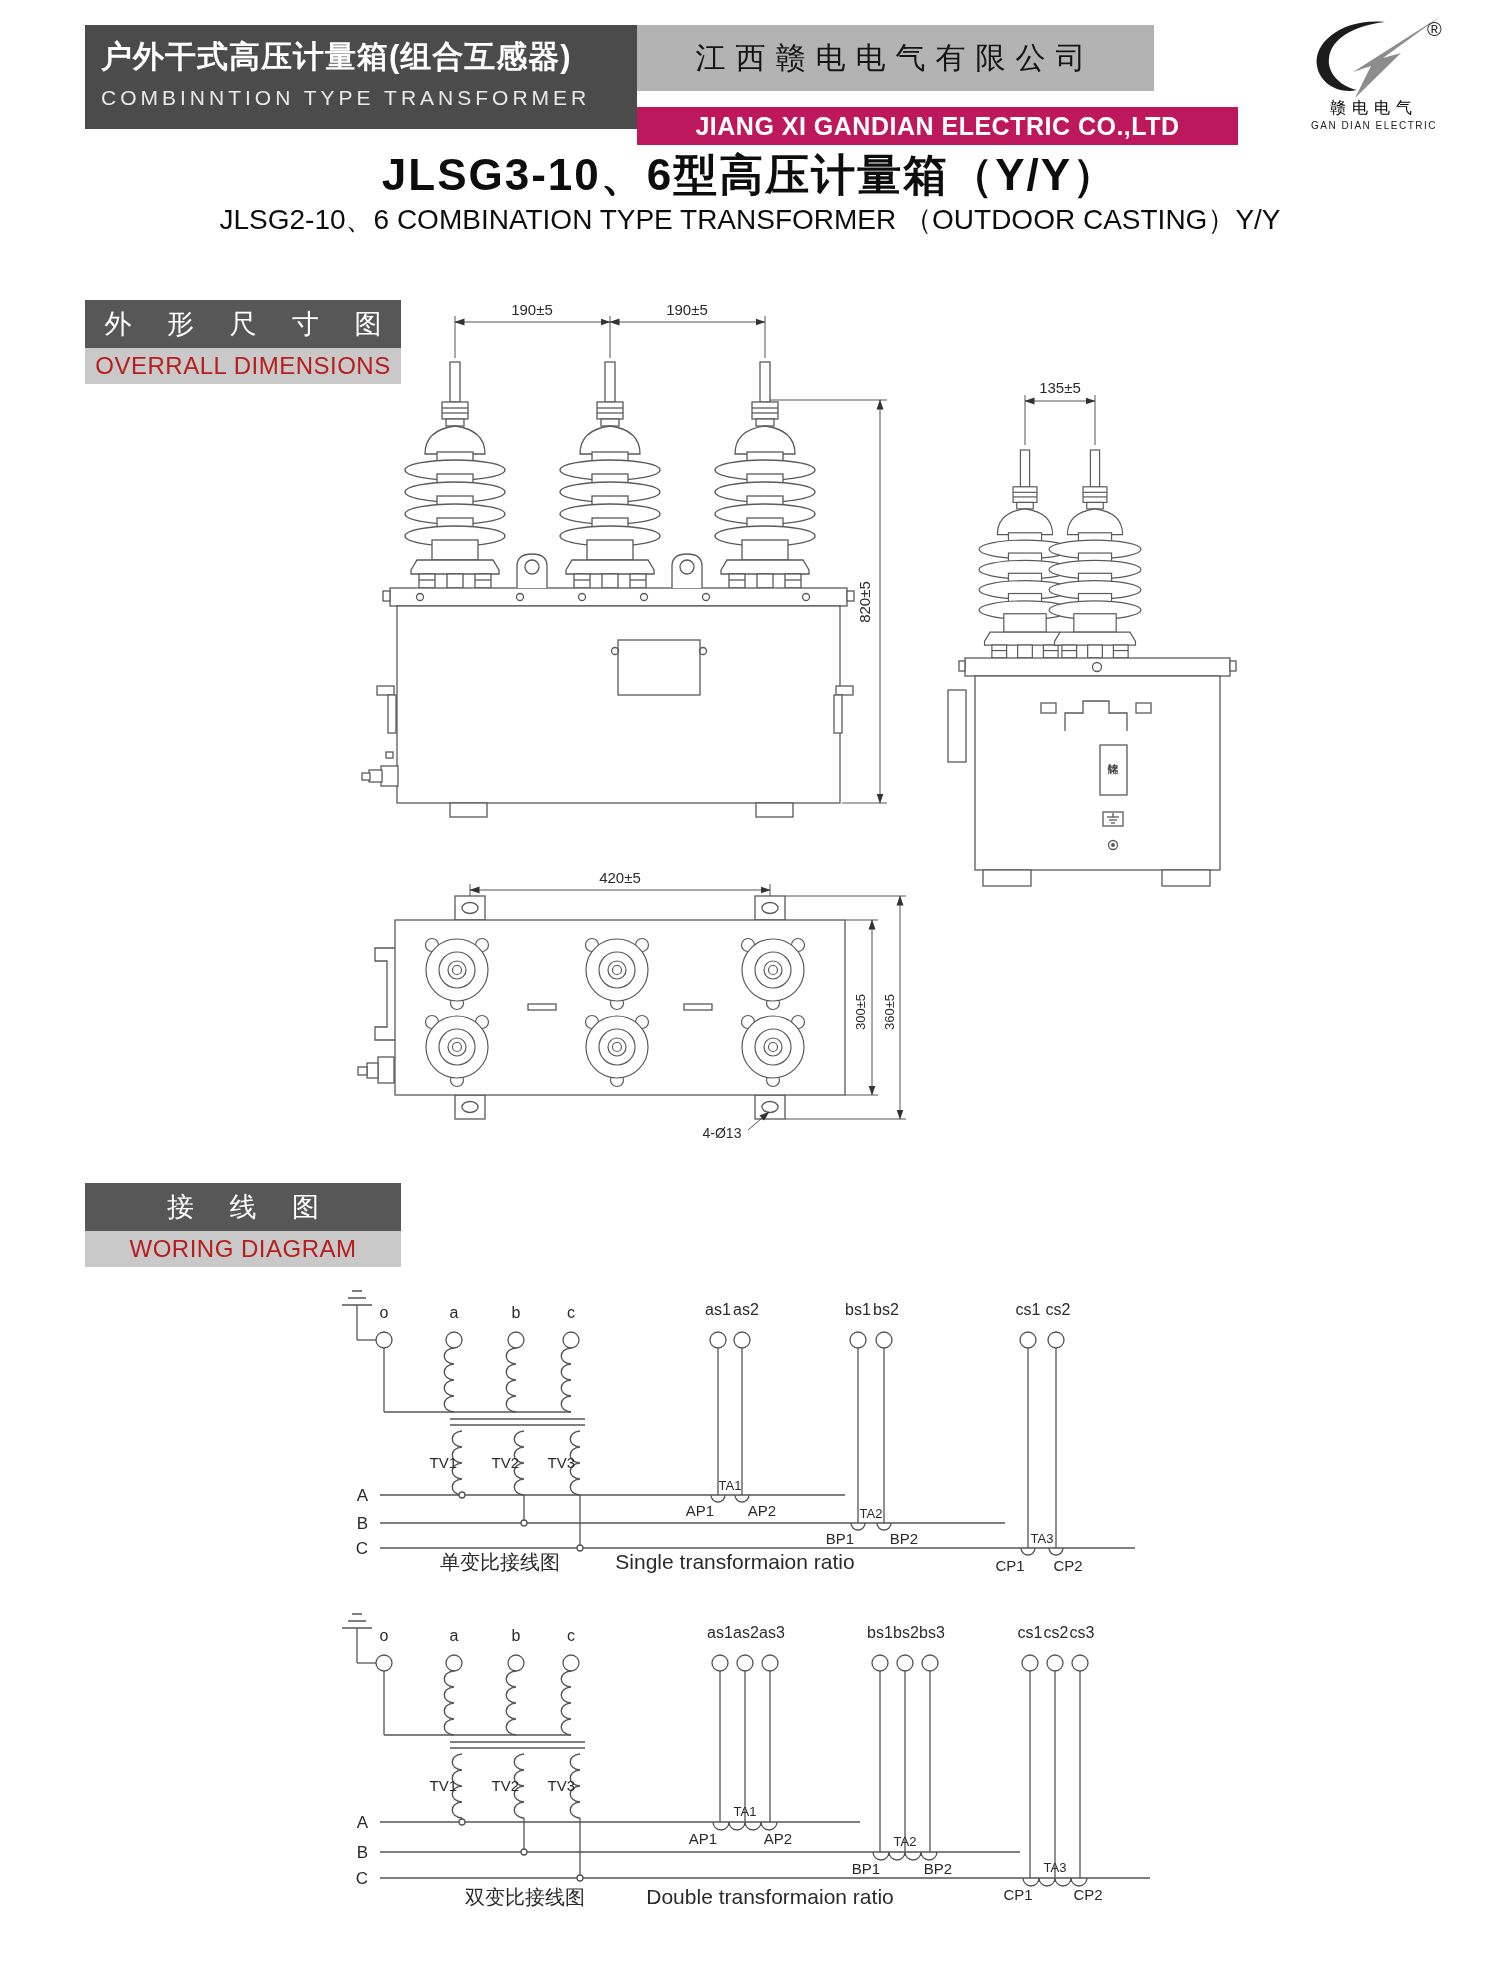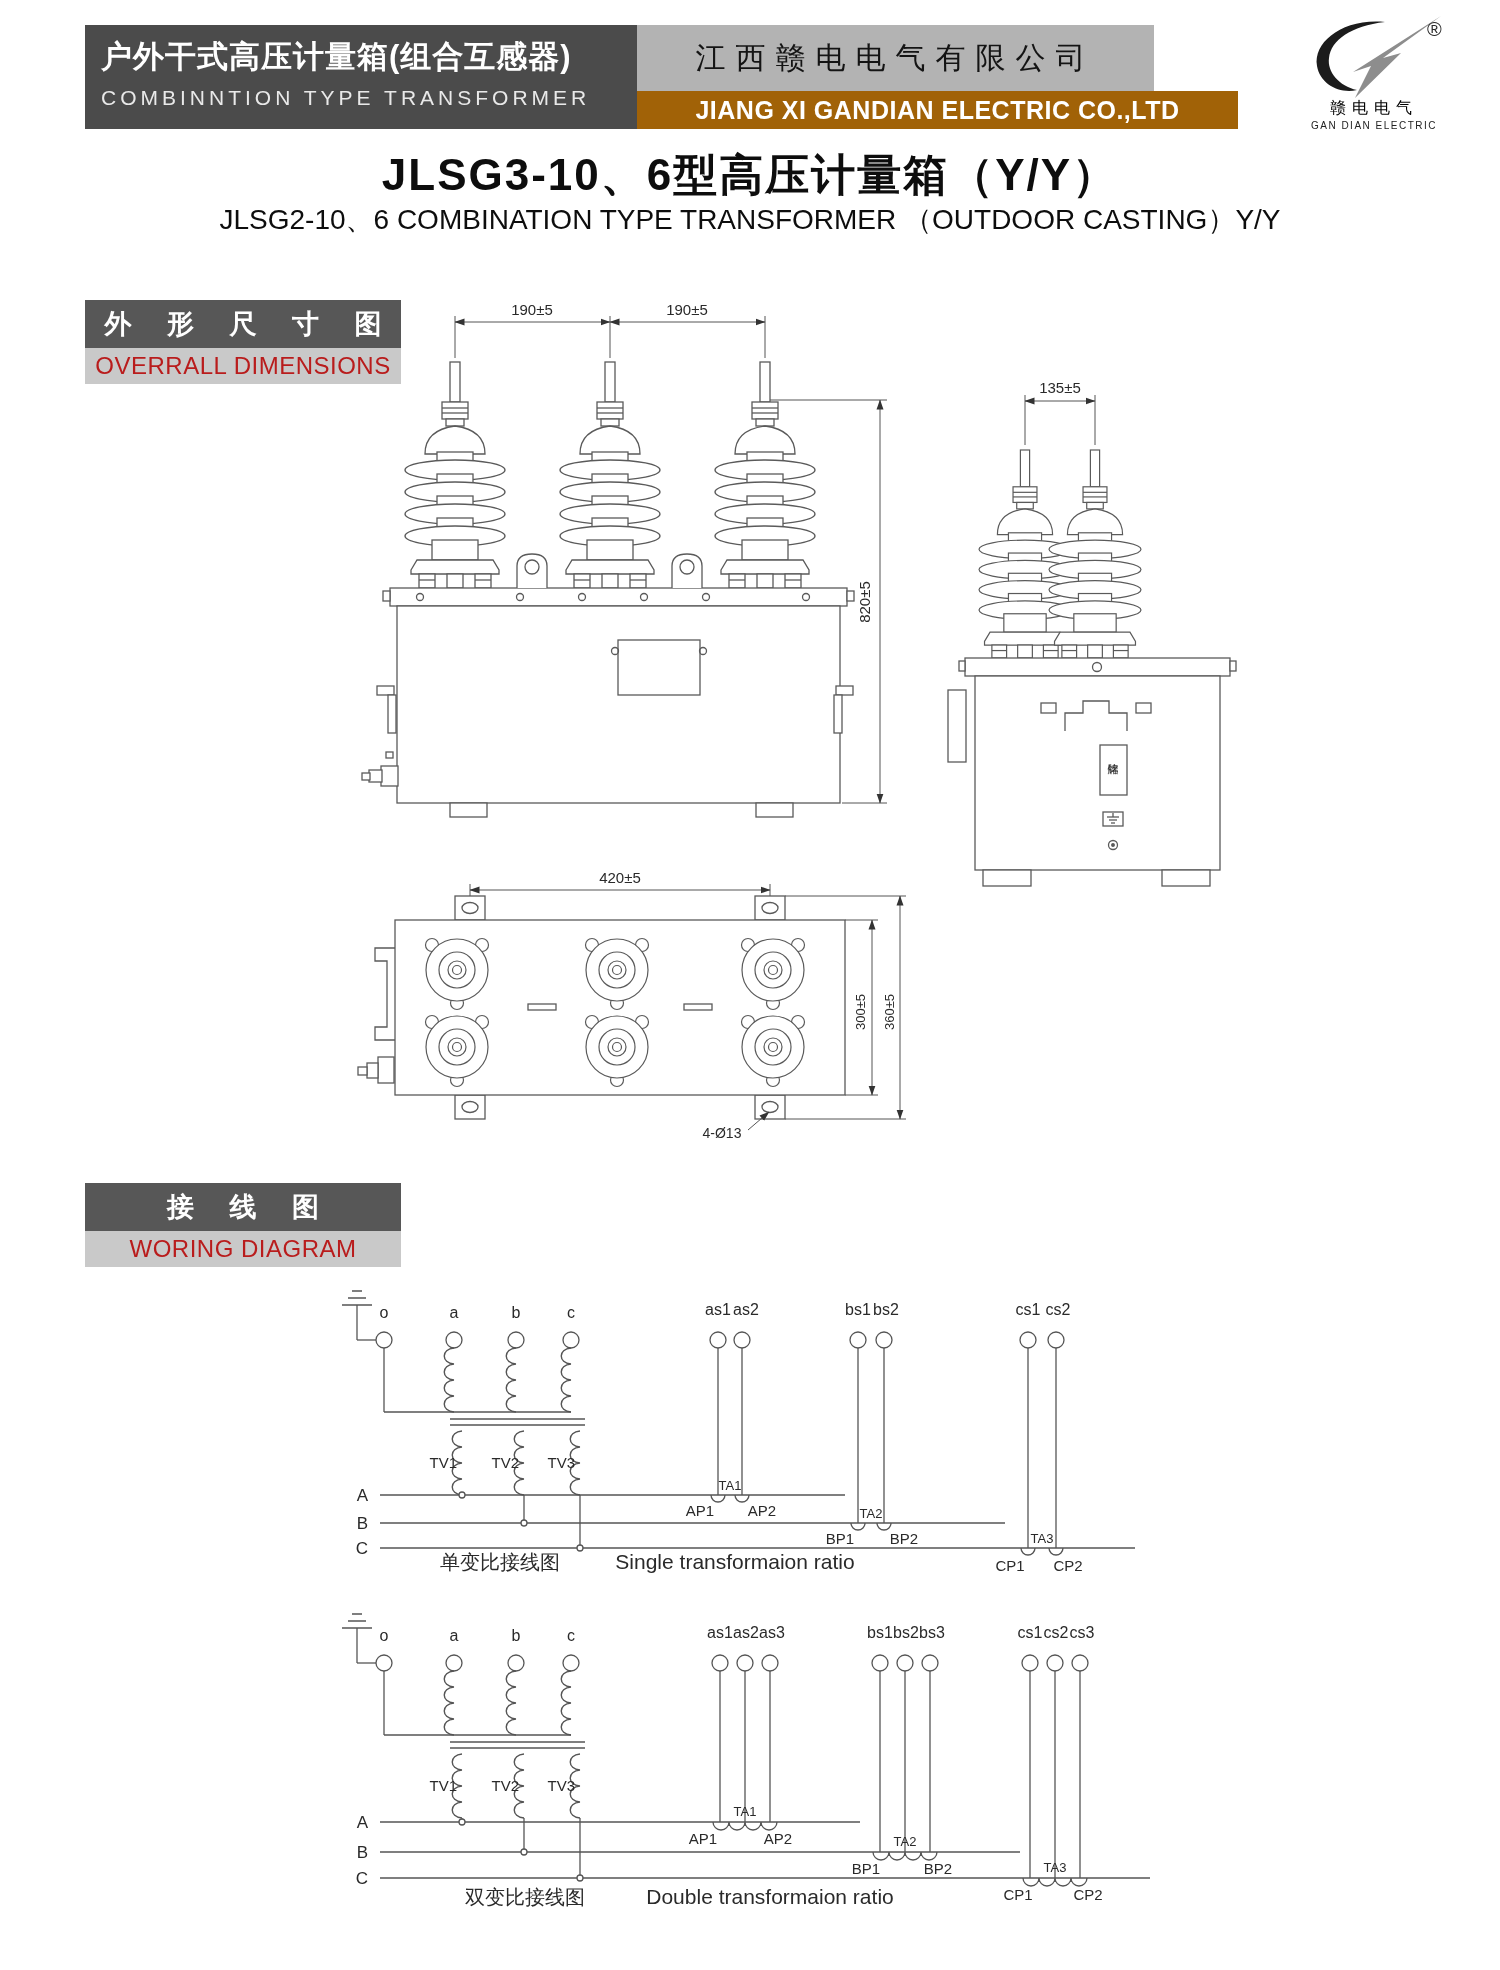--- a/index.html
+++ b/index.html
@@ -6,33 +6,33 @@
   .page{position:relative;width:1500px;height:1970px;background:#fff;margin:0 auto;
         font-family:"Liberation Sans",sans-serif;color:#111;overflow:hidden;}
   
   .hdr-left{position:absolute;left:85px;top:25px;width:552px;height:104px;background:#4b4b4b;
             color:#fff;box-sizing:border-box;padding:14px 9px 0 16px;}
   .hdr-left .zh{font-size:31px;font-weight:bold;letter-spacing:1px;line-height:36px;}
   .hdr-left .en{font-size:21px;letter-spacing:4px;color:#e9e9e9;margin-top:11px;}
   .hdr-mid-top{position:absolute;left:637px;top:25px;width:517px;height:66px;background:#b3b3b3;
                display:flex;align-items:center;justify-content:center;font-size:30px;font-weight:normal;
                letter-spacing:10px;color:#141414;}
-  .hdr-mid-bot{position:absolute;left:637px;top:91px;width:601px;height:38px;background:#a16207;
+  .hdr-mid-bot{position:absolute;left:637px;top:107px;width:601px;height:38px;background:#be185d;
                display:flex;align-items:center;justify-content:center;font-size:25px;font-weight:bold;
                color:#fff;letter-spacing:0.5px;}
   .logo{position:absolute;left:1258px;top:14px;width:232px;height:122px;text-align:center;}
   .logo-zh{font-size:16px;letter-spacing:6px;color:#000;margin-top:-4px;}
   .logo-en{font-size:10px;letter-spacing:1.5px;color:#222;margin-top:1px;}
   
   .title-main{position:absolute;left:0;top:146px;width:100%;text-align:center;font-size:44px;
               font-weight:bold;letter-spacing:2px;color:#0d0d0d;}
   .title-sub{position:absolute;left:0;top:201px;width:100%;text-align:center;font-size:28px;color:#0d0d0d;}
   
   .sec{position:absolute;left:85px;width:316px;}
-  .sec .zh{background:#575757;color:#fff;font-size:27px;font-weight:bold;letter-spacing:14px;
+  .sec .zh{background:#575757;color:#fff;font-size:27px;font-weight:normal;letter-spacing:14px;
            text-align:center;padding:6px 0 6px 14px;}
   .sec .en{background:#c9c9c9;color:#b91c1c;font-size:24px;text-align:center;padding:4px 0;letter-spacing:0.5px;}
   #sec-dim{top:300px;} #sec-wire{top:1183px;}
   .notes{position:absolute;left:948px;top:1010px;font-size:17.5px;line-height:24px;color:#111;}
   svg text{font-family:"Liberation Sans",sans-serif;fill:#2a2a2a;}
   .drawsvg,.wiresvg{position:absolute;}
   #draw{left:270px;top:300px;} #w1{left:270px;top:1285px;} #w2{left:270px;top:1608px;}
 </style>
 </head>
 <body>

